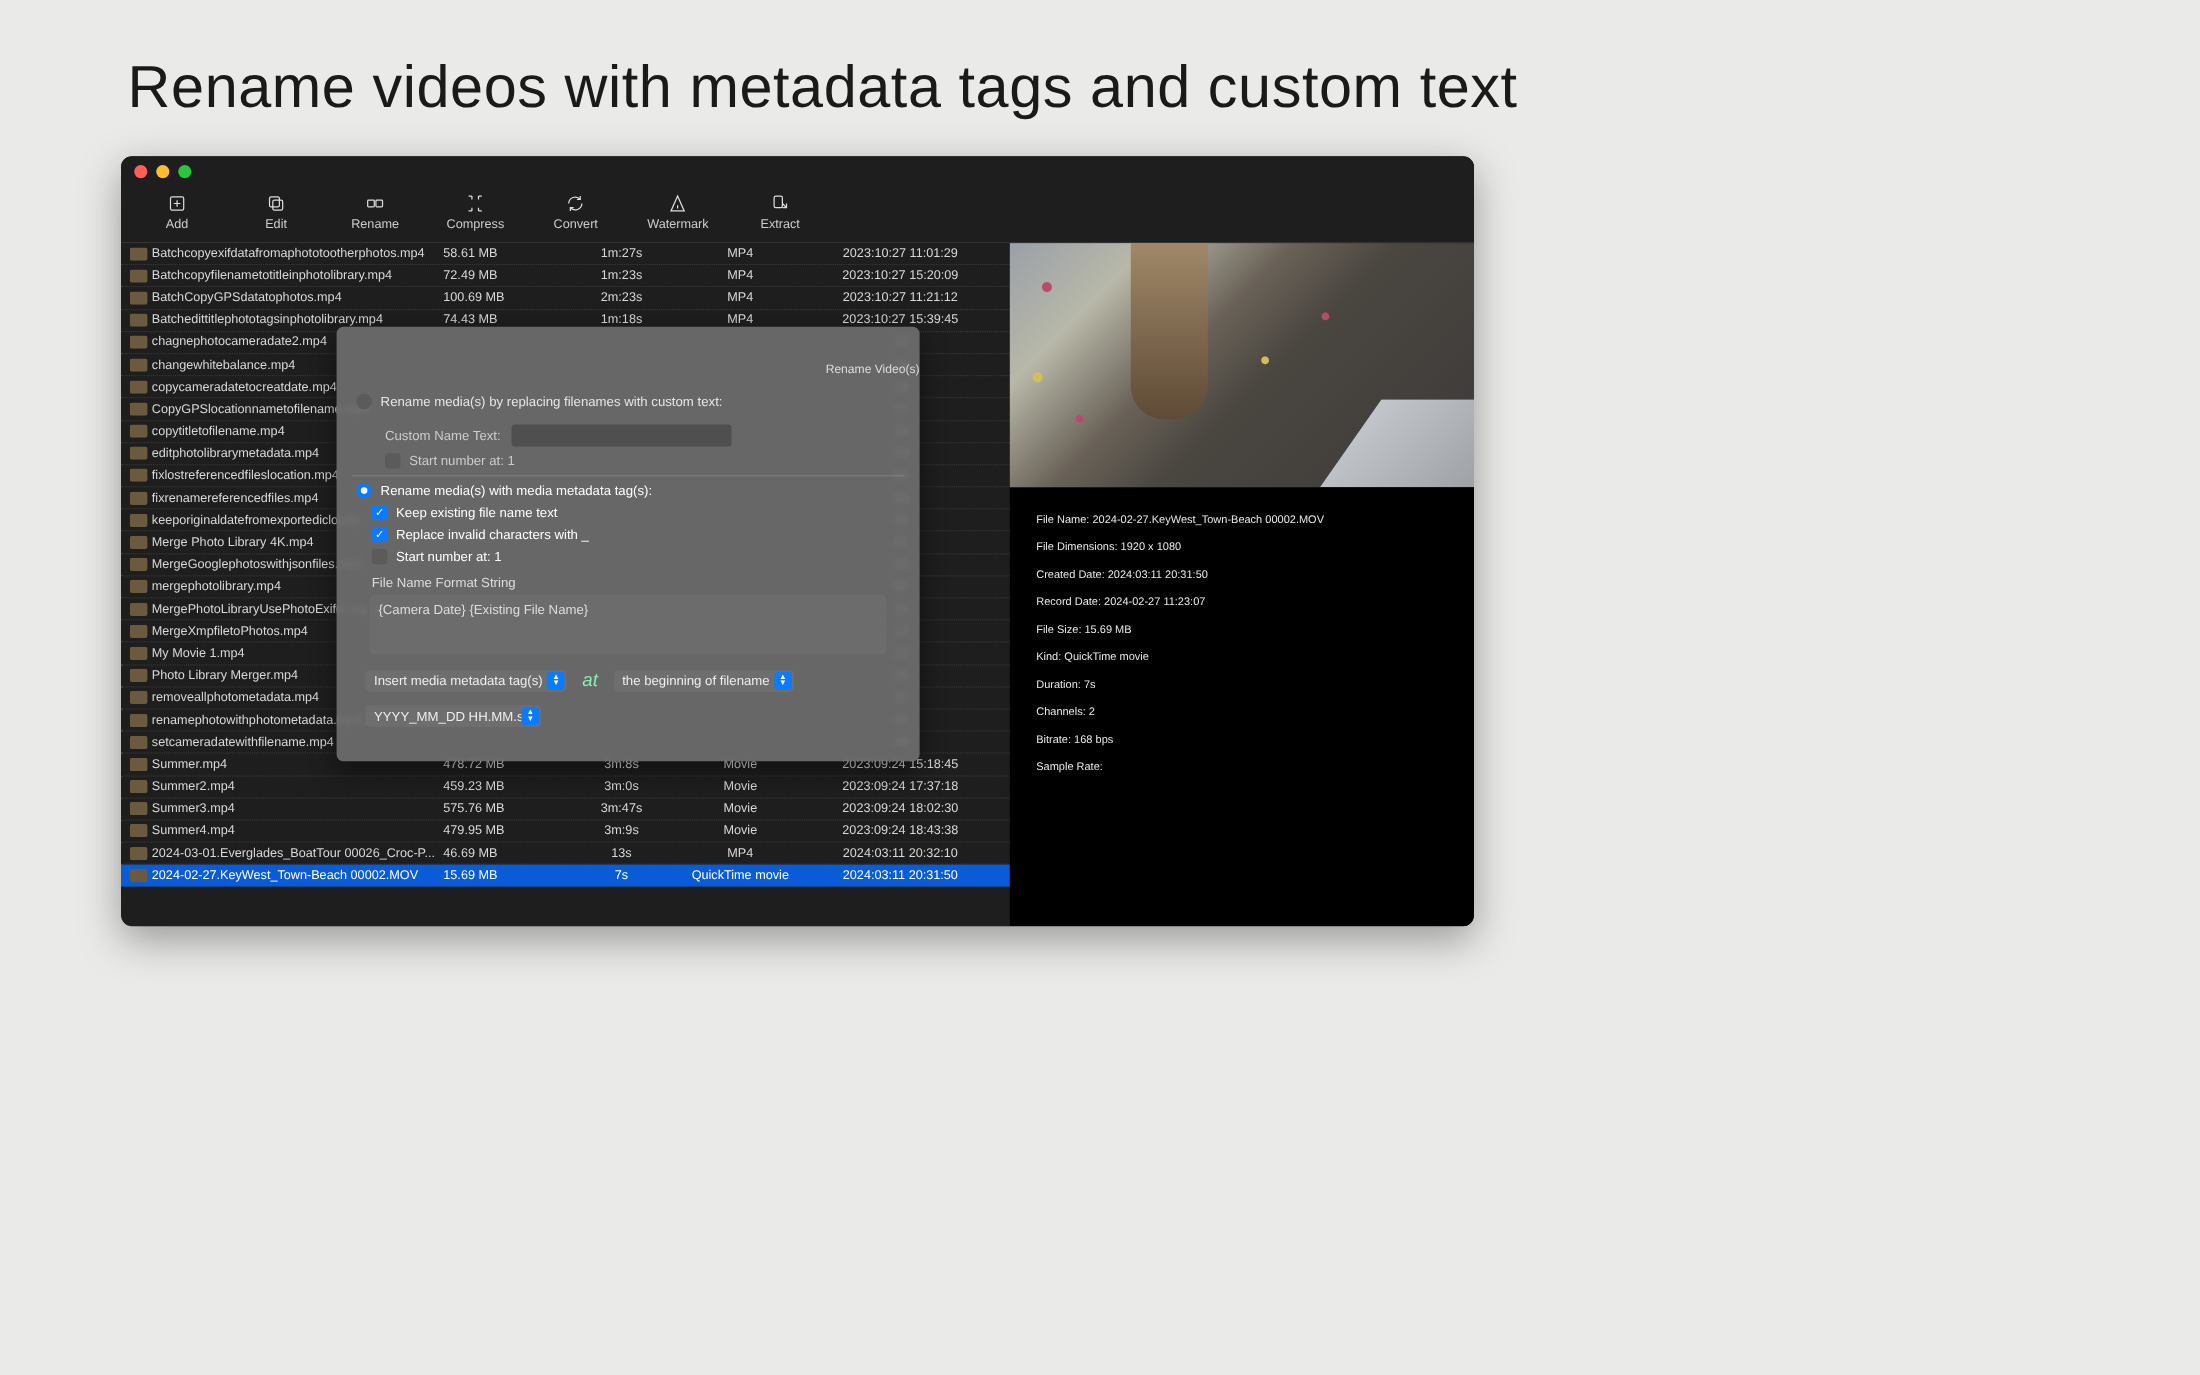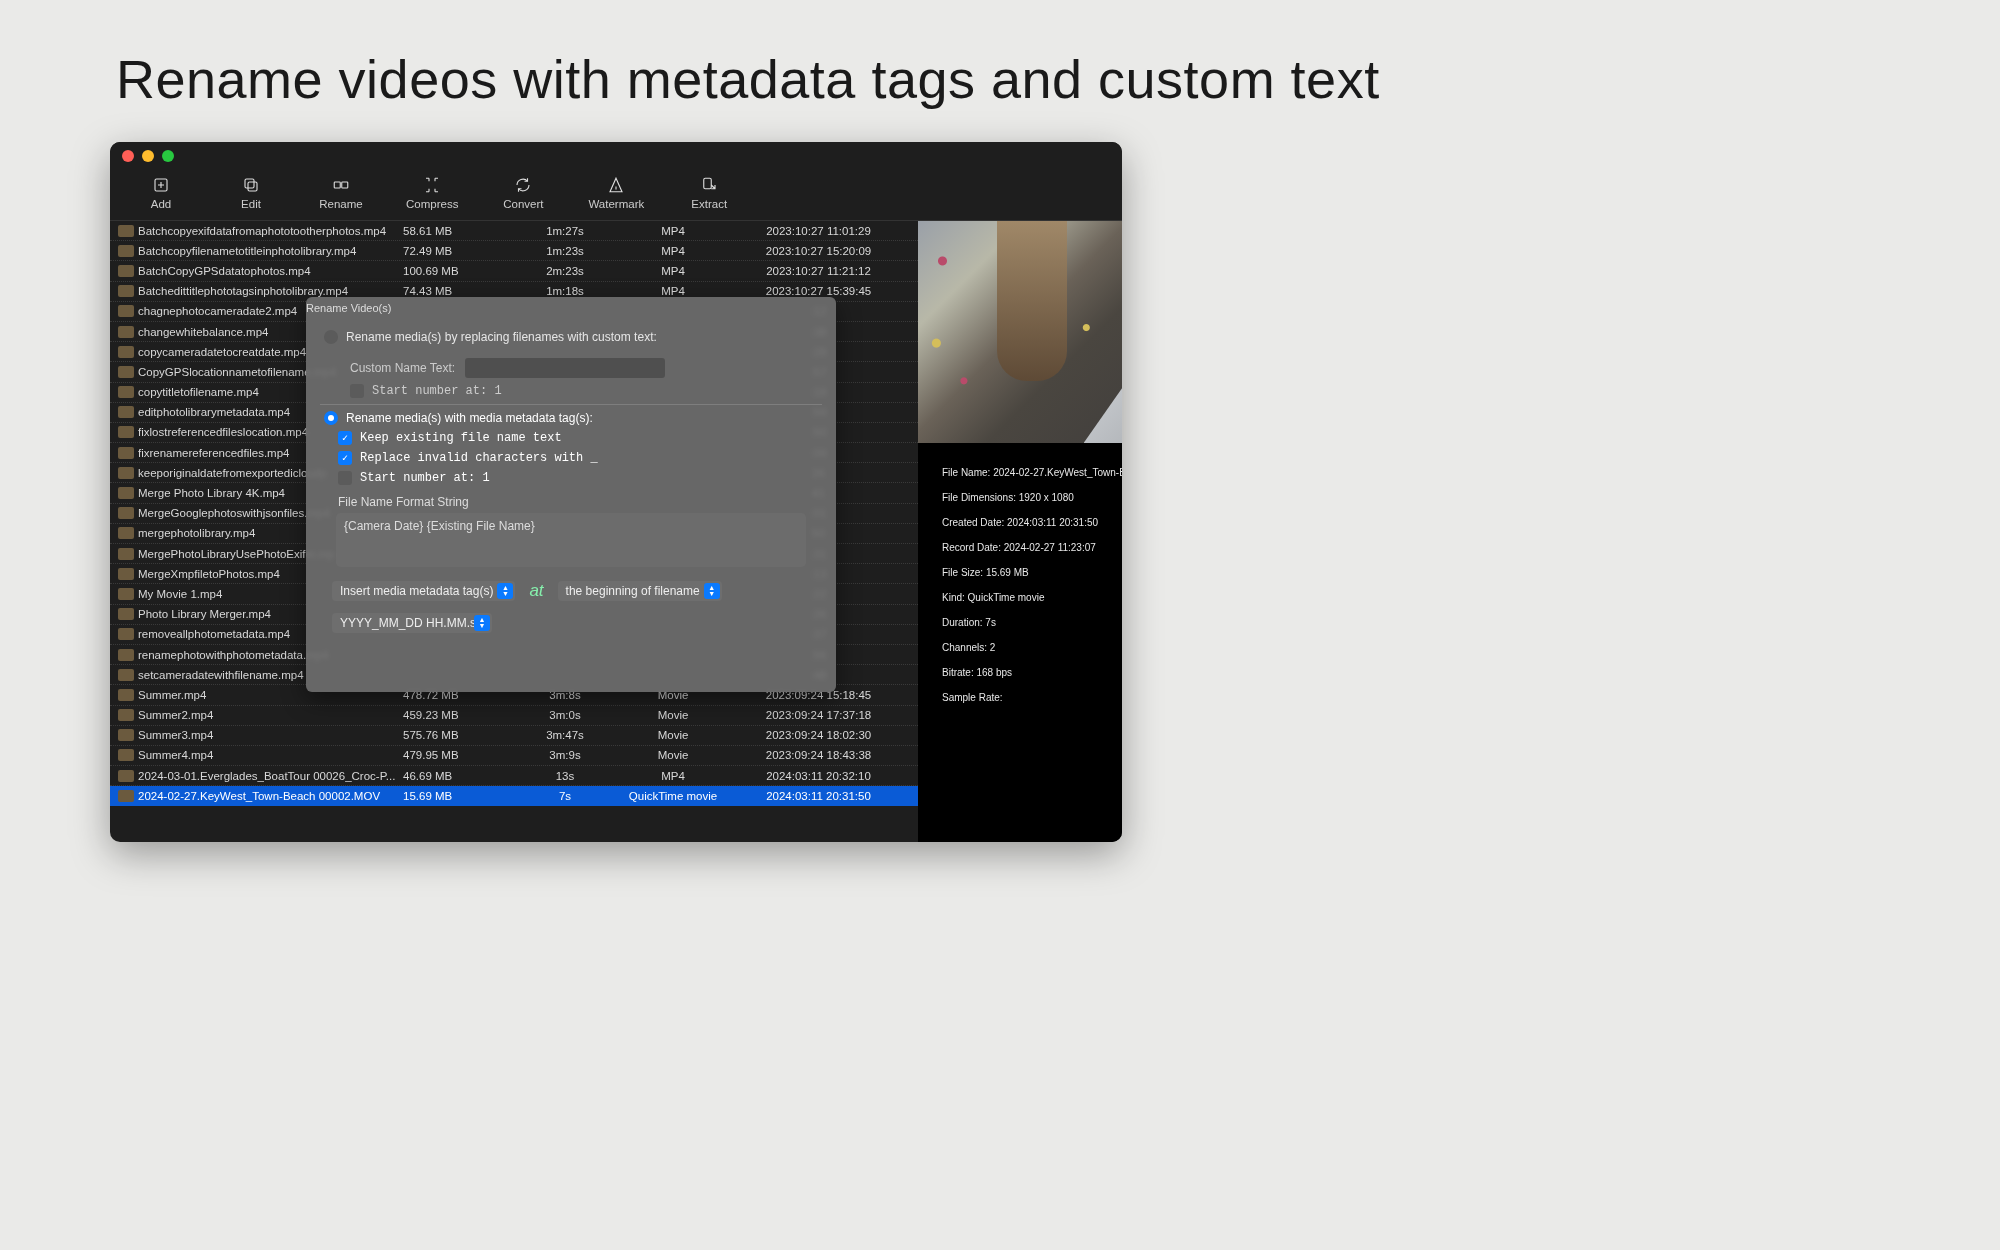--- a/index.html
+++ b/index.html
@@ -11,21 +11,21 @@
   overflow: hidden;
 }
 .page-title {
   font-size: 54px;
   font-weight: 400;
   color: #1a1a1a;
   padding: 48px 0 32px 116px;
   letter-spacing: 0.5px;
 }
 .app-window {
-  width: 1012px;
+  width: 1230px;
   height: 700px;
   margin-left: 110px;
   background: #1e1e1e;
   border-radius: 10px;
   box-shadow: 0 12px 38px rgba(0,0,0,0.35);
   position: relative;
   overflow: hidden;
   display: flex;
   flex-direction: column;
 }
@@ -103,24 +103,25 @@
   width: 530px; height: 395px;
   background: rgba(110,110,110,0.92);
   border-radius: 6px;
   box-shadow: 0 8px 24px rgba(0,0,0,0.45);
   color: #eee;
   font-size: 12px;
   padding: 0;
   backdrop-filter: blur(2px);
 }
 .modal-title {
-  text-align: left;
+  text-align: right;
   font-size: 11px;
   padding: 5px 0;
   color: #ddd;
+  margin-top: 28px;
 }
 .modal-body {
   padding: 6px 18px 14px 18px;
 }
 .radio-row {
   display: flex; align-items: center; gap: 8px; margin: 5px 0;
   color: #e6e6e6;
 }
 .radio-row.active { color: #fff; }
 .radio-dot {
@@ -136,21 +137,21 @@
 .field-row {
   display: flex; align-items: center; gap: 10px; margin: 14px 0 4px 26px;
   color: #ccc;
 }
 .text-input {
   background: rgba(60,60,60,0.55); border: none; border-radius: 3px;
   height: 20px; flex: 1; max-width: 200px;
 }
 .check-row {
   display: flex; align-items: center; gap: 8px; margin: 6px 0 6px 14px;
-  color: #fff; font-size: 12px; font-family: Liberation Mono, monospace;
+  color: #fff; font-size: 12px;
 }
 .chk {
   width: 14px; height: 14px; border-radius: 3px; background: #5b5b5b;
   display: inline-flex; align-items: center; justify-content: center;
   font-size: 10px; color: #fff;
 }
 .chk.checked {
   background: #0a7aff;
 }
 .chk.checked::after { content: '✓'; }

